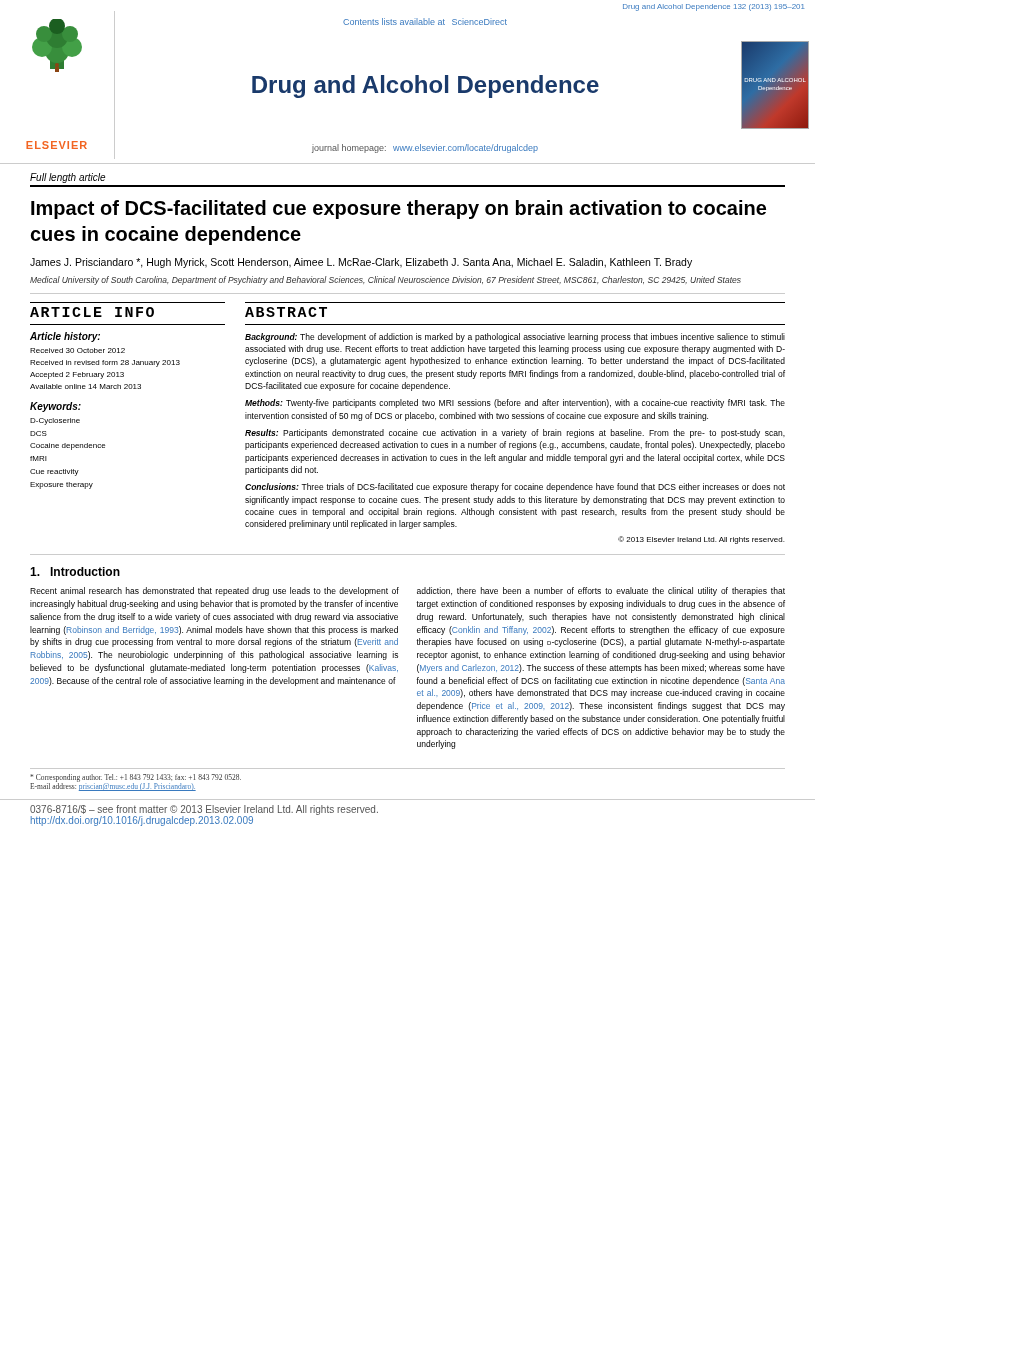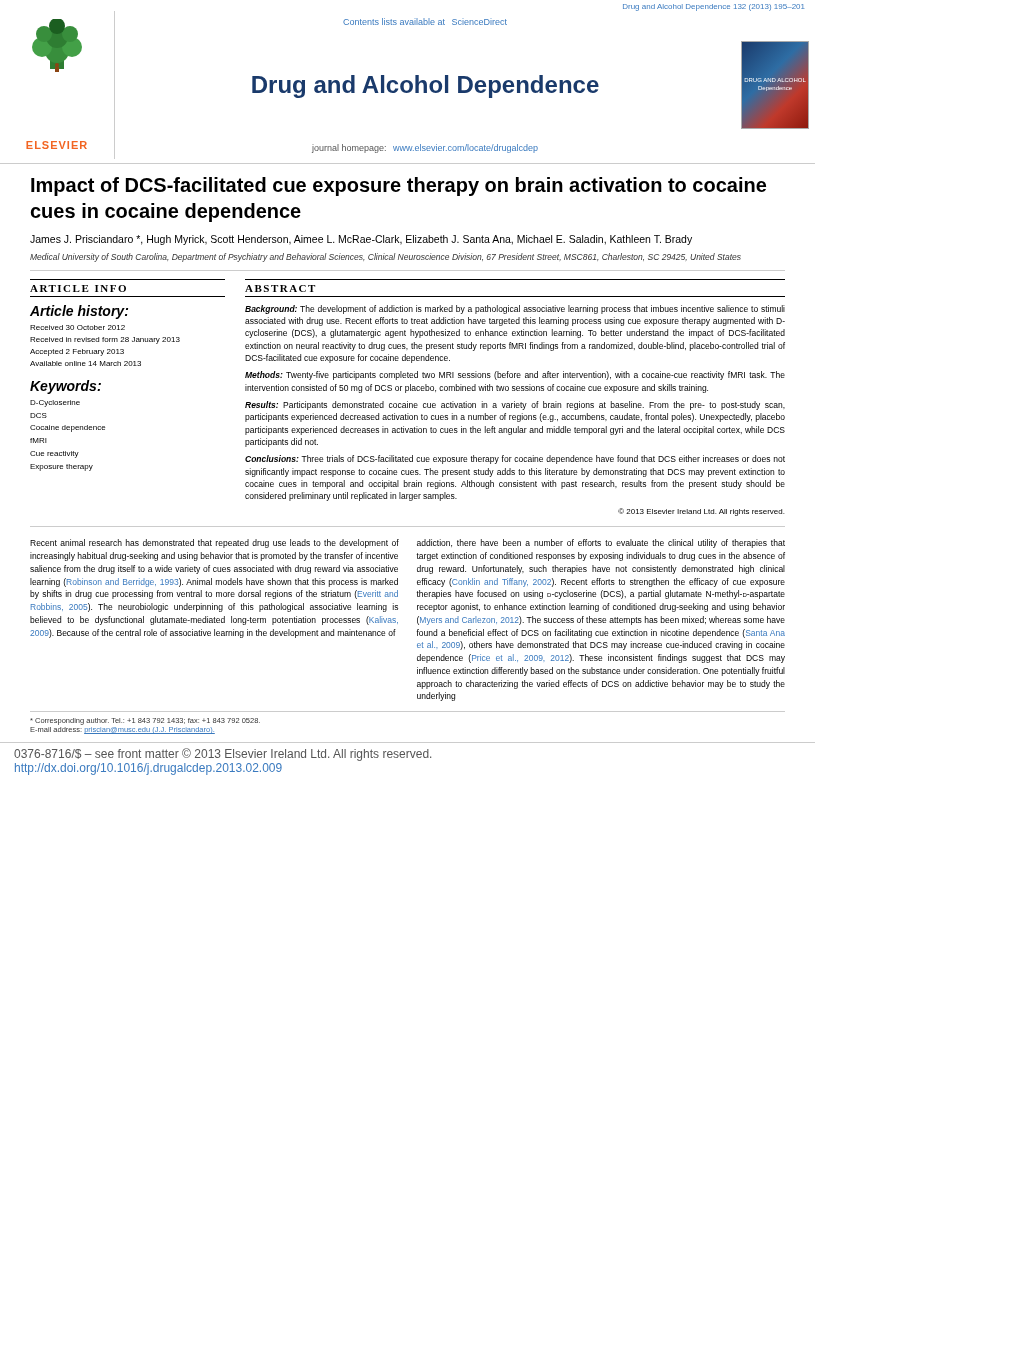--- a/index.html
+++ b/index.html
@@ -159,31 +159,31 @@
       padding-bottom: 10px;
     }
     .article-info {
       width: 195px;
       min-width: 195px;
     }
     .abstract-col {
       flex: 1;
     }
     .section-header {
-      font-size: 11px;
+      font-size: 15px;
       font-weight: bold;
       letter-spacing: 1.5px;
       border-top: 1px solid #000;
       border-bottom: 1px solid #000;
       padding: 2px 0;
       margin-bottom: 6px;
-      font-family: Liberation Serif, serif;
+      font-family: Liberation Mono, monospace;
     }
     .info-label {
-      font-size: 14px;
+      font-size: 10px;
       font-style: italic;
       font-weight: bold;
       font-family: Arial, sans-serif;
       margin-bottom: 3px;
       margin-top: 4px;
     }
     .info-line {
       font-size: 8px;
       font-family: Arial, sans-serif;
       line-height: 1.5;
@@ -243,37 +243,37 @@
     }
     .body-col p:first-child {
       text-indent: 0;
     }
     .ref-link {
       color: #3a7abf;
       text-decoration: none;
     }
     
     .page-footer {
-      padding: 4px 14px;
+      padding: 4px 30px;
       border-top: 1px solid #ccc;
-      font-size: 12px;
+      font-size: 10px;
       font-family: Arial, sans-serif;
       color: #555;
     }
     .footer-link {
       color: #3a7abf;
       text-decoration: none;
     }
     .footnote-star {
       font-size: 7.5px;
-      font-family: Liberation Sans, sans-serif;
+      font-family: Liberation Serif, serif;
       color: #333;
       padding-top: 4px;
       border-top: 1px solid #ccc;
-      margin-top: 2px;
+      margin-top: 11px;
     }
   </style>
 </head>
 <body>
 
 <div class="page">
 
   <div class="doi-line">
     <span>Drug and Alcohol Dependence 132 (2013) 195–201</span>
   </div>
@@ -315,20 +315,21 @@
         <div class="cover-text">
           <div>DRUG AND ALCOHOL</div>
           <div>Dependence</div>
         </div>
       </div>
     </div>
   </div>
 
   <div class="main-content">
 
+    <div class="article-type">Full length article</div>
 
     <div class="article-title">Impact of DCS-facilitated cue exposure therapy on brain activation to cocaine cues in cocaine dependence</div>
 
     <div class="authors">
       <span>James J. Prisciandaro *, Hugh Myrick, Scott Henderson, Aimee L. McRae-Clark, Elizabeth J. Santa Ana,  Michael E. Saladin, Kathleen T. Brady</span>
     </div>
 
     <div class="affiliation">Medical University of South Carolina, Department of Psychiatry and Behavioral Sciences, Clinical Neuroscience Division, 67 President Street, MSC861, Charleston, SC 29425, United States</div>
 
     <div class="two-col">
@@ -372,20 +373,25 @@
         <div class="abstract-para">
           <span class="abstract-section-label">Conclusions:</span>
           <span> Three trials of DCS-facilitated cue exposure therapy for cocaine dependence have found that DCS either increases or does not significantly impact response to cocaine cues. The present study adds to this literature by demonstrating that DCS may prevent extinction to cocaine cues in temporal and occipital brain regions. Although consistent with past research, results from the present study should be considered preliminary until replicated in larger samples.</span>
         </div>
 
         <div class="copyright">© 2013 Elsevier Ireland Ltd. All rights reserved.</div>
       </div>
     </div>
 
     <div>
+      <div class="section-title">
+        <span class="section-num">1.</span>
+        &nbsp;
+        <span>Introduction</span>
+      </div>
 
       <div class="body-two-col">
         <div class="body-col">
           <p>
             Recent animal research has demonstrated that repeated drug use leads to the development of increasingly habitual drug-seeking and using behavior that is promoted by the transfer of incentive salience from the drug itself to a wide variety of cues associated with drug reward via associative learning (<a href="#" class="ref-link">Robinson and Berridge, 1993</a>). Animal models have shown that this process is marked by shifts in drug cue processing from ventral to more dorsal regions of the striatum (<a href="#" class="ref-link">Everitt and Robbins, 2005</a>). The neurobiologic underpinning of this pathological associative learning is believed to be dysfunctional glutamate-mediated long-term potentiation processes (<a href="#" class="ref-link">Kalivas, 2009</a>). Because of the central role of associative learning in the development and maintenance of
           </p>
         </div>
         <div class="body-col">
           <p>
             addiction, there have been a number of efforts to evaluate the clinical utility of therapies that target extinction of conditioned responses by exposing individuals to drug cues in the absence of drug reward. Unfortunately, such therapies have not consistently demonstrated high clinical efficacy (<a href="#" class="ref-link">Conklin and Tiffany, 2002</a>). Recent efforts to strengthen the efficacy of cue exposure therapies have focused on using <span style="font-variant: small-caps;">d</span>-cycloserine (DCS), a partial glutamate N-methyl-<span style="font-variant: small-caps;">d</span>-aspartate receptor agonist, to enhance extinction learning of conditioned drug-seeking and using behavior (<a href="#" class="ref-link">Myers and Carlezon, 2012</a>). The success of these attempts has been mixed; whereas some have found a beneficial effect of DCS on facilitating cue extinction in nicotine dependence (<a href="#" class="ref-link">Santa Ana et al., 2009</a>), others have demonstrated that DCS may increase cue-induced craving in cocaine dependence (<a href="#" class="ref-link">Price et al., 2009, 2012</a>). These inconsistent findings suggest that DCS may influence extinction differently based on the substance under consideration. One potentially fruitful approach to characterizing the varied effects of DCS on addictive behavior may be to study the underlying

